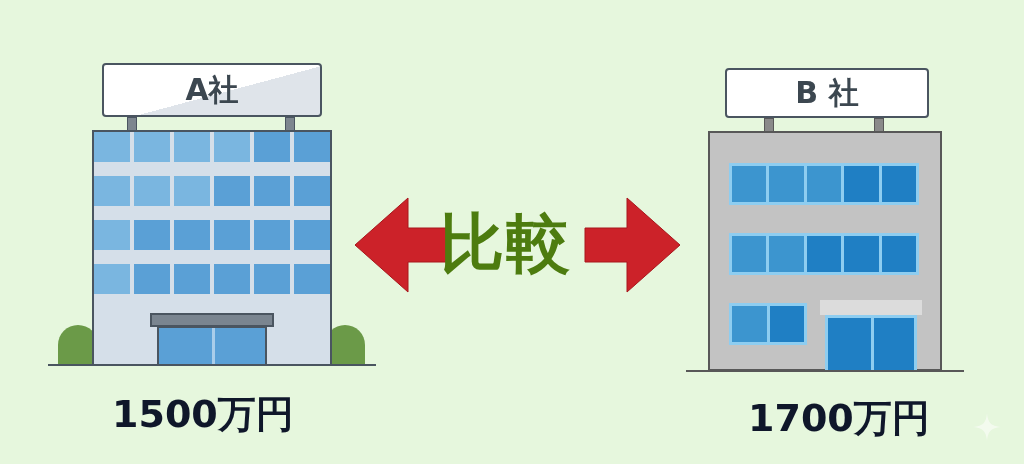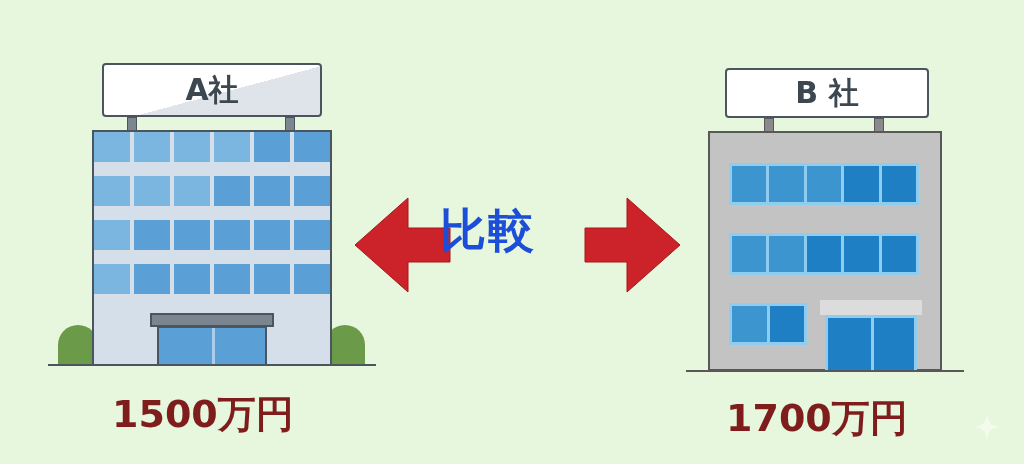--- a/index.html
+++ b/index.html
@@ -31,23 +31,23 @@
   
   .bldgB {
     background: #c3c3c3; border: 2px solid #585858; box-sizing: border-box;
   }
   .winB-band { background: #8ecdf0; box-sizing: border-box; padding: 3px; display: flex; gap: 3px; }
   .winB { flex: 1; background: #1f7fc4; }
   .winB.light { background: #3c95cf; }
   .doorB-canopy { background: #dcdcdc; }
   .doorB { background: #1f7fc4; border: 3px solid #8ecdf0; border-bottom: none; box-sizing: border-box; }
   .ground { background: #4a5560; height: 2px; }
-  .price { font-weight: bold; font-size: 38px; color: #7f1d1d; letter-spacing: 0px; }
+  .price { font-weight: bold; font-size: 38px; color: #0f172a; letter-spacing: 0px; }
   .compare-text {
-    font-weight: bold; font-size: 46px; color: #1d4ed8;
+    font-weight: bold; font-size: 64px; color: #4d7c0f;
     letter-spacing: 2px;
   }
 </style>
 </head>
 <body>
 
 <div>
   <div class="abs sign signA" style="left:102px; top:63px; width:220px; height:54px;">
     <span>A社</span>
   </div>
@@ -131,18 +131,18 @@
   <div class="abs winB-band" style="left:729px; top:303px; width:78px; height:42px;">
     <div class="winB light"></div>
       <div class="winB"></div>
   </div>
   <div class="abs doorB-canopy" style="left:820px; top:300px; width:102px; height:15px;"></div>
   <div class="abs doorB" style="left:825px; top:315px; width:92px; height:56px;">
     <div style="position:absolute; left:50%; top:0; bottom:0; width:3px; background:#8ecdf0;"></div>
   </div>
   <div class="abs ground" style="left:686px; top:370px; width:278px; background:#585858;"></div>
 
-  <div class="abs price" style="left:726px; top:393px;">1700万円</div>
+  <div class="abs price" style="left:748px; top:393px;">1700万円</div>
 </div>
 
 <svg class="abs" style="left:972px; top:412px;" width="30" height="30" viewBox="0 0 30 30">
   <path d="M15 1 C16 11 19 14 29 15 C19 16 16 19 15 29 C14 19 11 16 1 15 C11 14 14 11 15 1 Z" fill="#f4fbf0" opacity="0.9"></path>
 </svg>
 
 </body></html>

